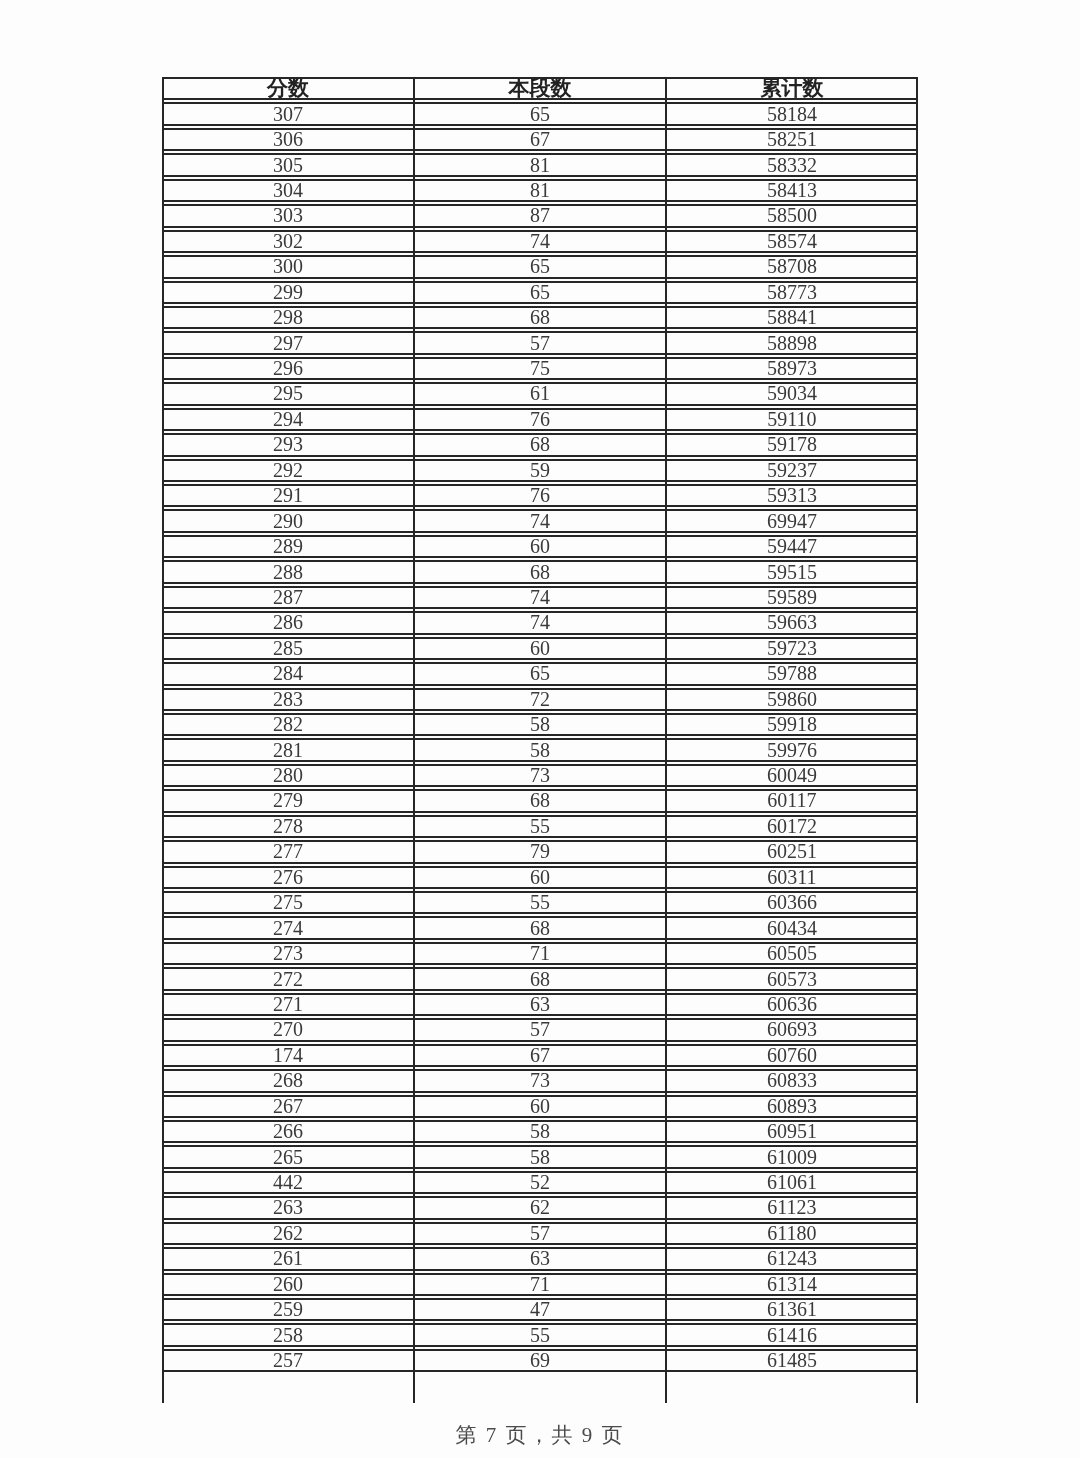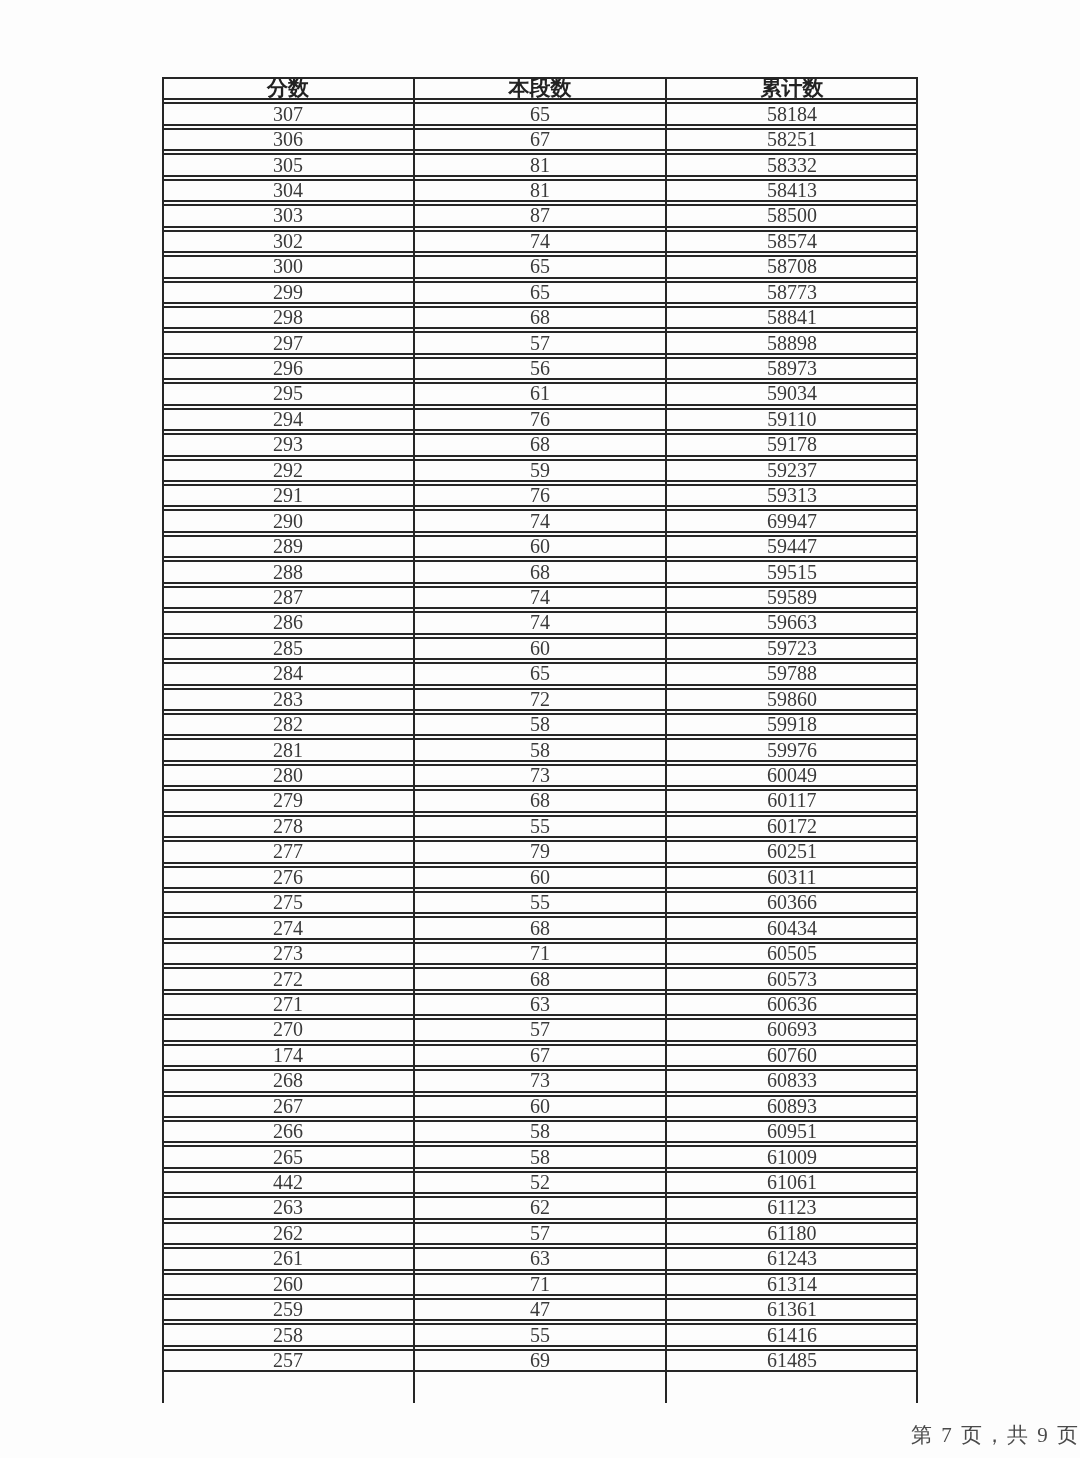--- a/index.html
+++ b/index.html
@@ -58,21 +58,21 @@
   .vline.v0 { left: 0; }
   .vline.v1 { left: 251px; }
   .vline.v2 { left: 503px; }
   .vline.v3 { right: 0; }
   .footer {
     position: absolute;
     top: 1421px;
     left: 0;
     width: 100%;
     height: 30px;
-    text-align: right;
+    text-align: center;
     font-size: 21px;
     letter-spacing: 2px;
     color: #4a4a4a;
   }
 </style>
 </head>
 <body>
 
 <div class="page">
   <div class="table-wrap">
@@ -130,21 +130,21 @@
             <td>68</td>
             <td>58841</td>
           </tr>
           <tr>
             <td>297</td>
             <td>57</td>
             <td>58898</td>
           </tr>
           <tr>
             <td>296</td>
-            <td>56</td>
+            <td>75</td>
             <td>58973</td>
           </tr>
           <tr>
             <td>295</td>
             <td>61</td>
             <td>59034</td>
           </tr>
           <tr>
             <td>294</td>
             <td>76</td>

